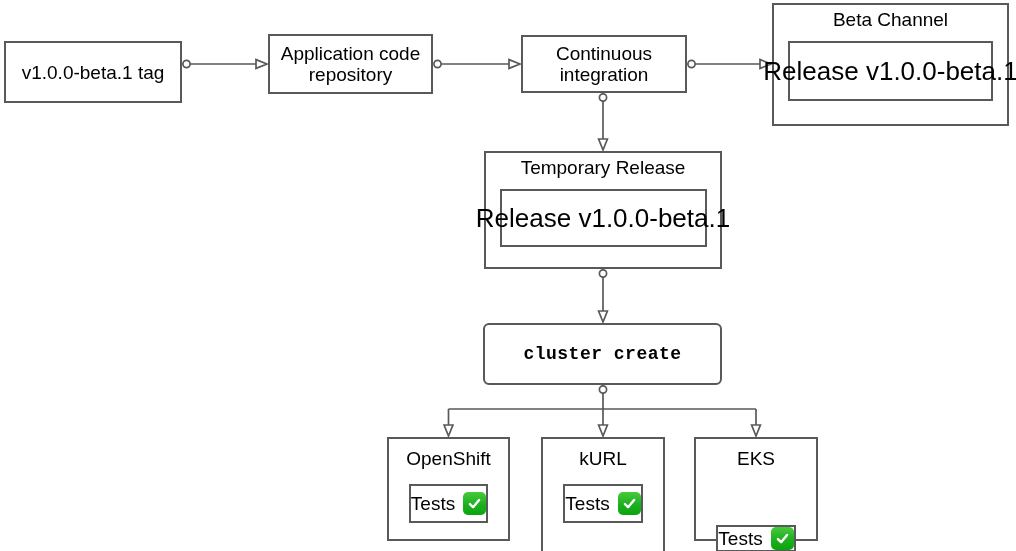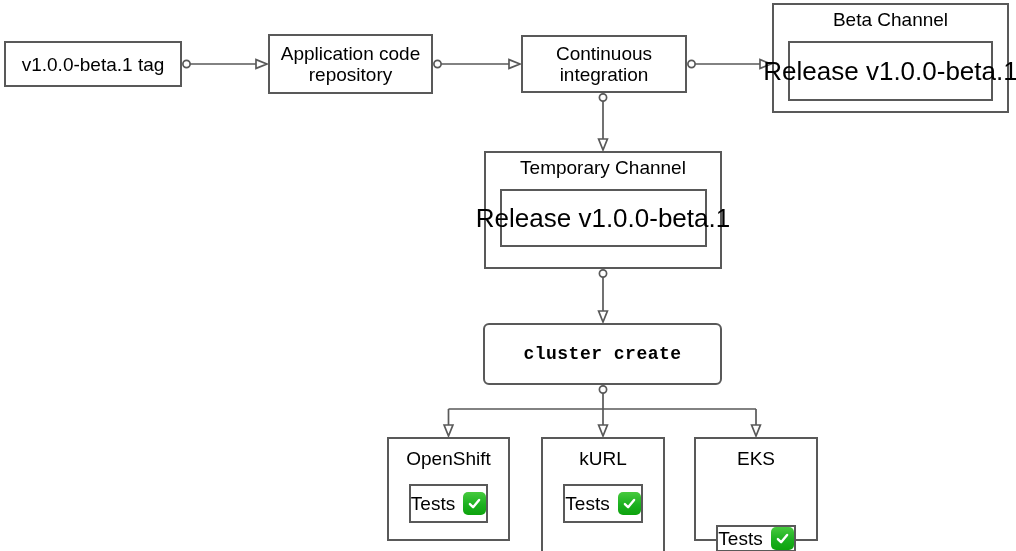--- a/index.html
+++ b/index.html
@@ -98,41 +98,41 @@
       <polygon points="520,64 509,59.6 509,68.4"></polygon>
       <polygon points="771,64 760,59.6 760,68.4"></polygon>
       <polygon points="603,150 598.6,139 607.4,139"></polygon>
       <polygon points="603,322 598.6,311 607.4,311"></polygon>
       <polygon points="448.5,436 444.1,425 452.9,425"></polygon>
       <polygon points="603,436 598.6,425 607.4,425"></polygon>
       <polygon points="756,436 751.6,425 760.4,425"></polygon>
     </g>
   </svg>
 
-  <div class="node" style="left:4px; top:41px; width:178px; height:46px;">
+  <div class="node" style="left:4px; top:41px; width:178px; height:62px;">
     <span>v1.0.0-beta.1 tag</span>
   </div>
 
   <div class="node" style="left:268px; top:34px; width:165px; height:60px;">
     <span>Application code repository</span>
   </div>
 
   <div class="node" style="left:521px; top:35px; width:166px; height:58px;">
     <span>Continuous integration</span>
   </div>
 
-  <div class="group" style="left:772px; top:3px; width:237px; height:110px;">
+  <div class="group" style="left:772px; top:3px; width:237px; height:123px;">
     <div class="group-title">Beta Channel</div>
     <div class="release-box" style="width:205px; height:60px;">
       <span>Release v1.0.0-beta.1</span>
     </div>
   </div>
 
   <div class="group" style="left:484px; top:151px; width:238px; height:118px;">
-    <div class="group-title">Temporary Channel</div>
+    <div class="group-title">Temporary Release</div>
     <div class="release-box" style="width:207px; height:58px;">
       <span>Release v1.0.0-beta.1</span>
     </div>
   </div>
 
   <div class="node mono" style="left:483px; top:323px; width:239px; height:62px;border-radius:6px;">
     <span>cluster create</span>
   </div>
 
   <div class="group cluster" style="left:387px; top:437px; width:123px; height:104px;">

